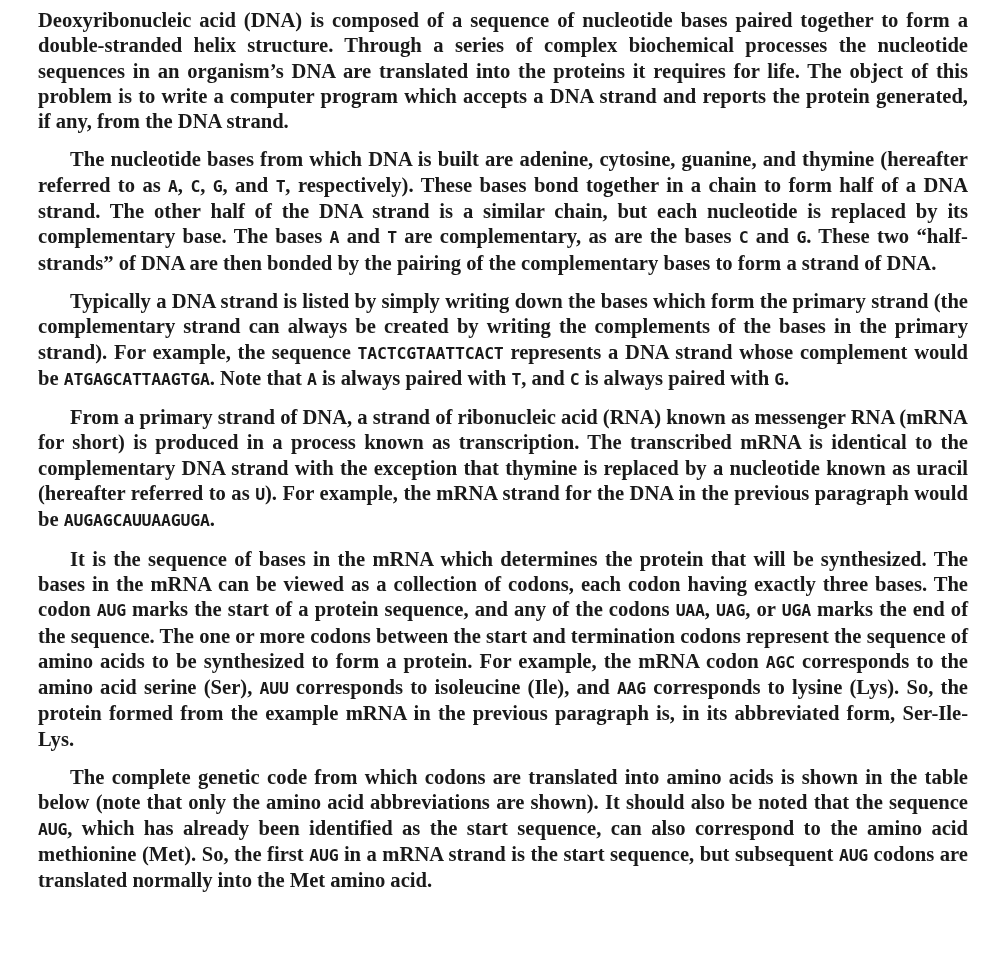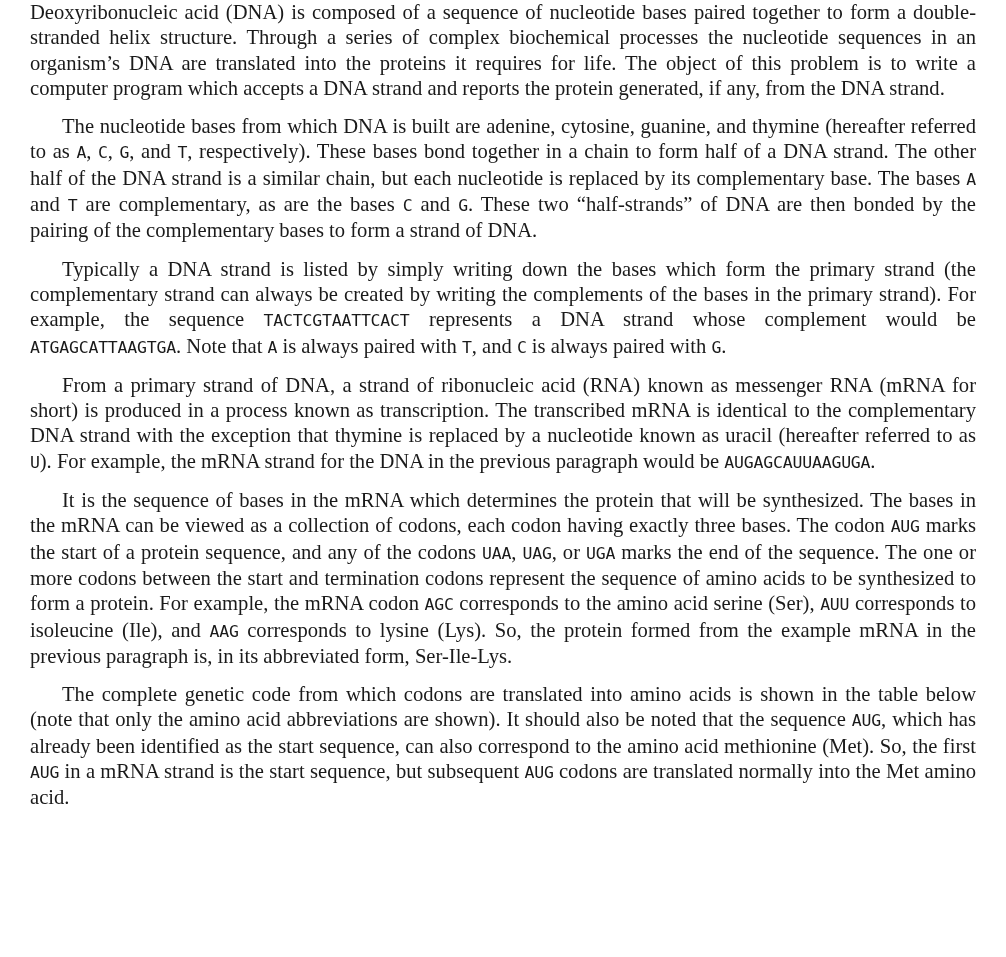--- a/index.html
+++ b/index.html
@@ -14,27 +14,28 @@
       color: #1a1a1a;
       font-family: "DejaVu Serif", "Liberation Serif", serif;
     }
     .page {
       position: absolute;
       left: 30px;
       top: 0px;
       width: 946px;
     }
     .para {
-      margin: 0;
+      margin: 8px;
       font-family: "Liberation Serif", "DejaVu Serif", serif;
       font-size: 20.6px;
       line-height: 25.3px;
       text-align: justify;
       text-justify: inter-word;
       hyphens: manual;
+      font-weight: bold;
     }
     .para + .para {
       margin-top: 13px;
     }
     .para.indent {
       text-indent: 32px;
     }
     .para.first {
       padding-top: 0px;
     }

